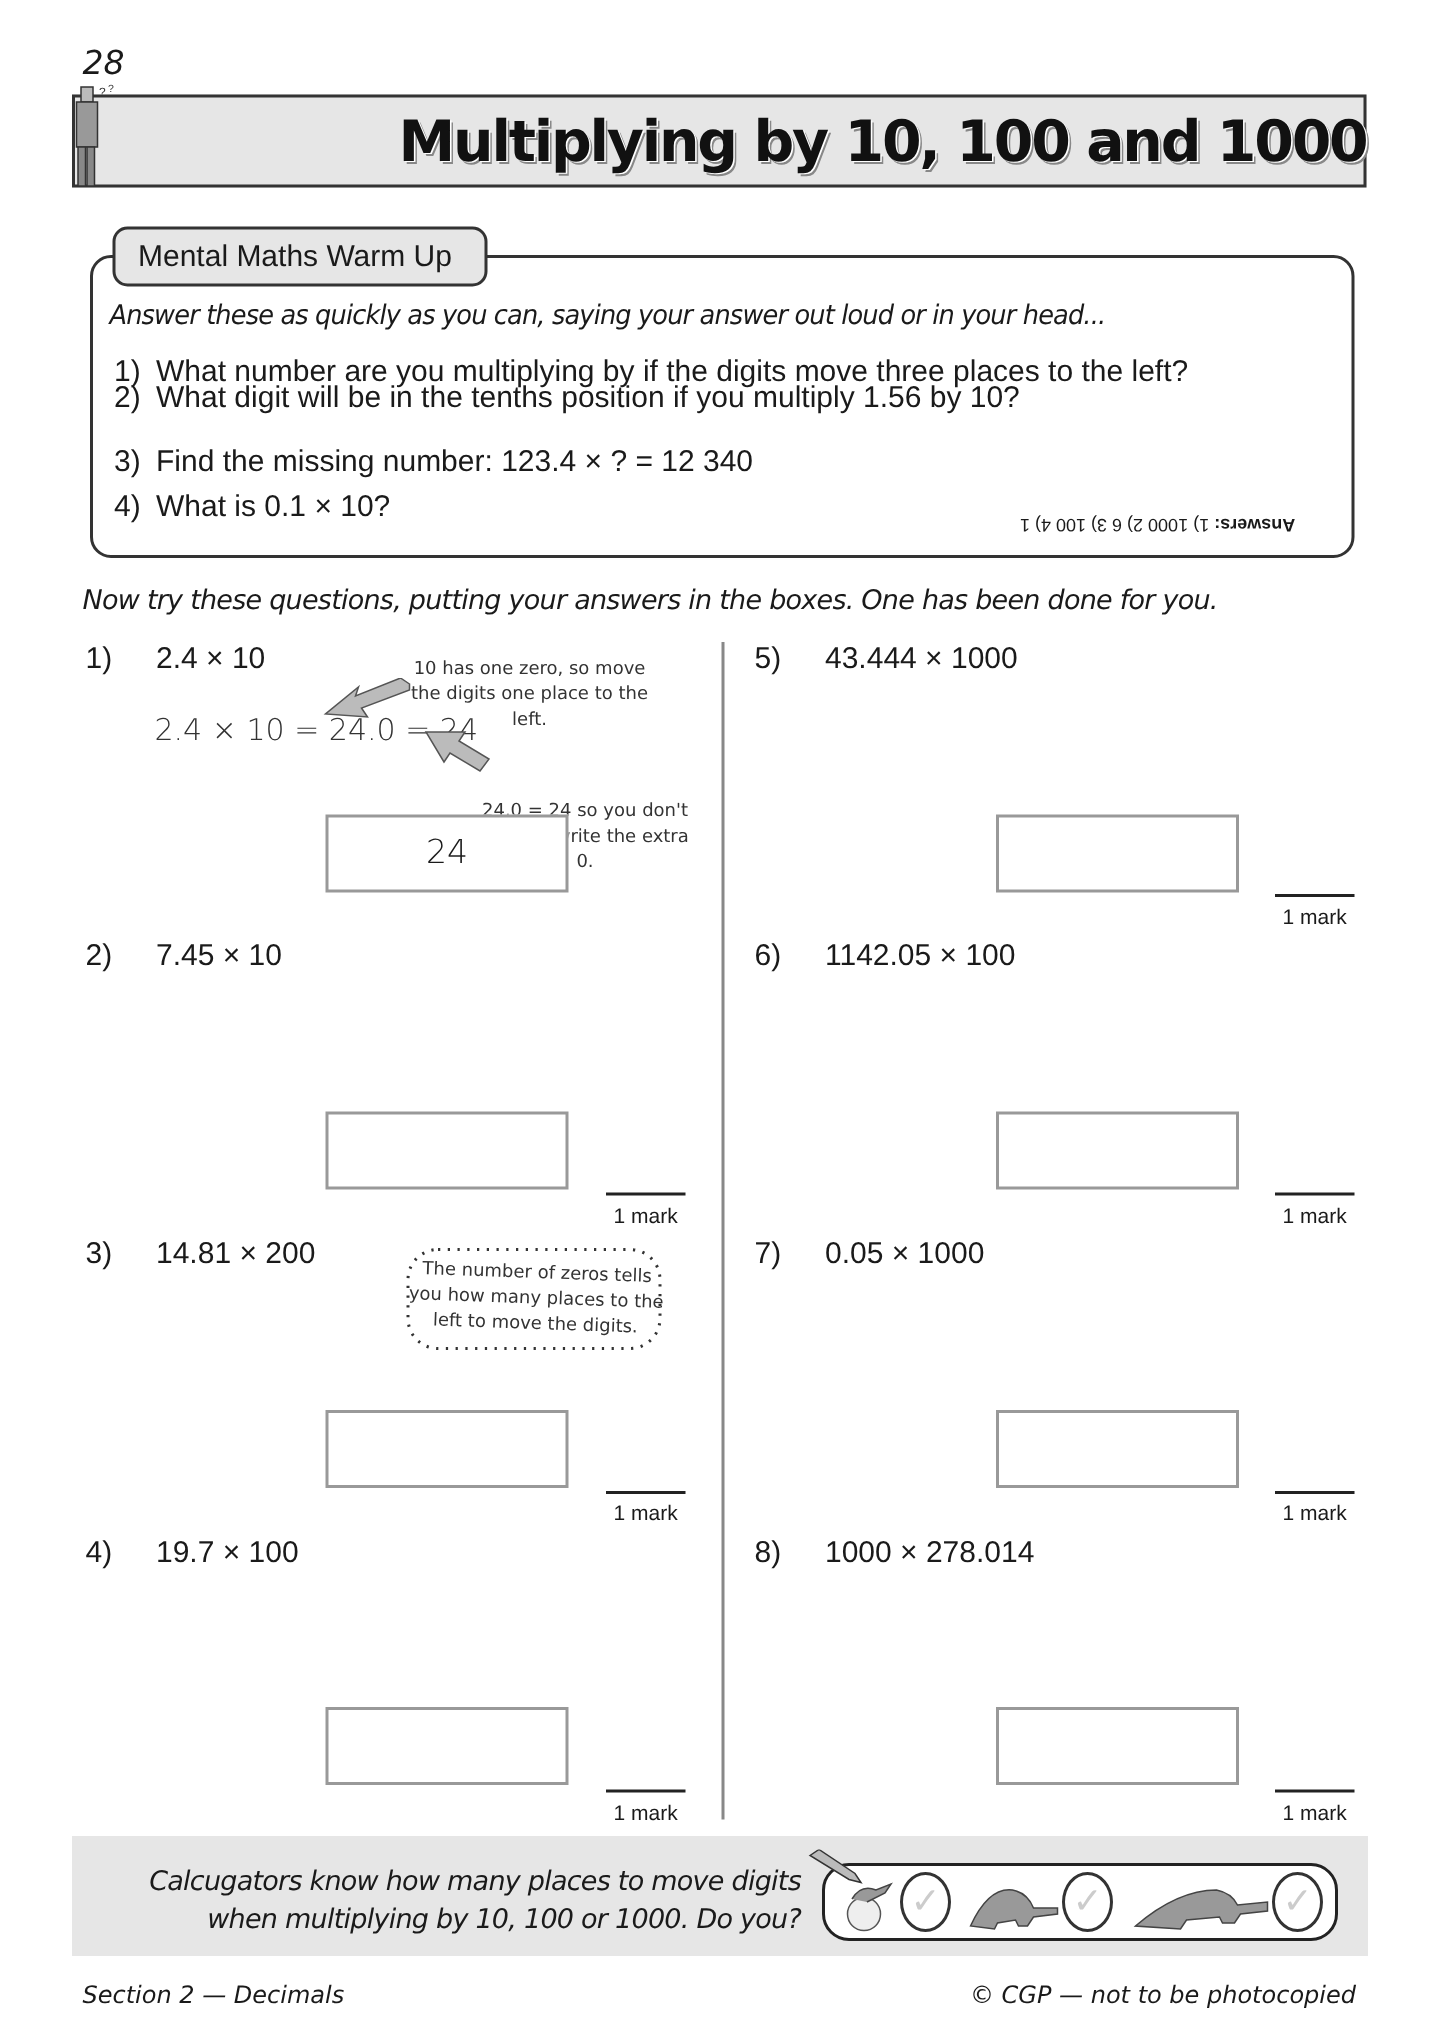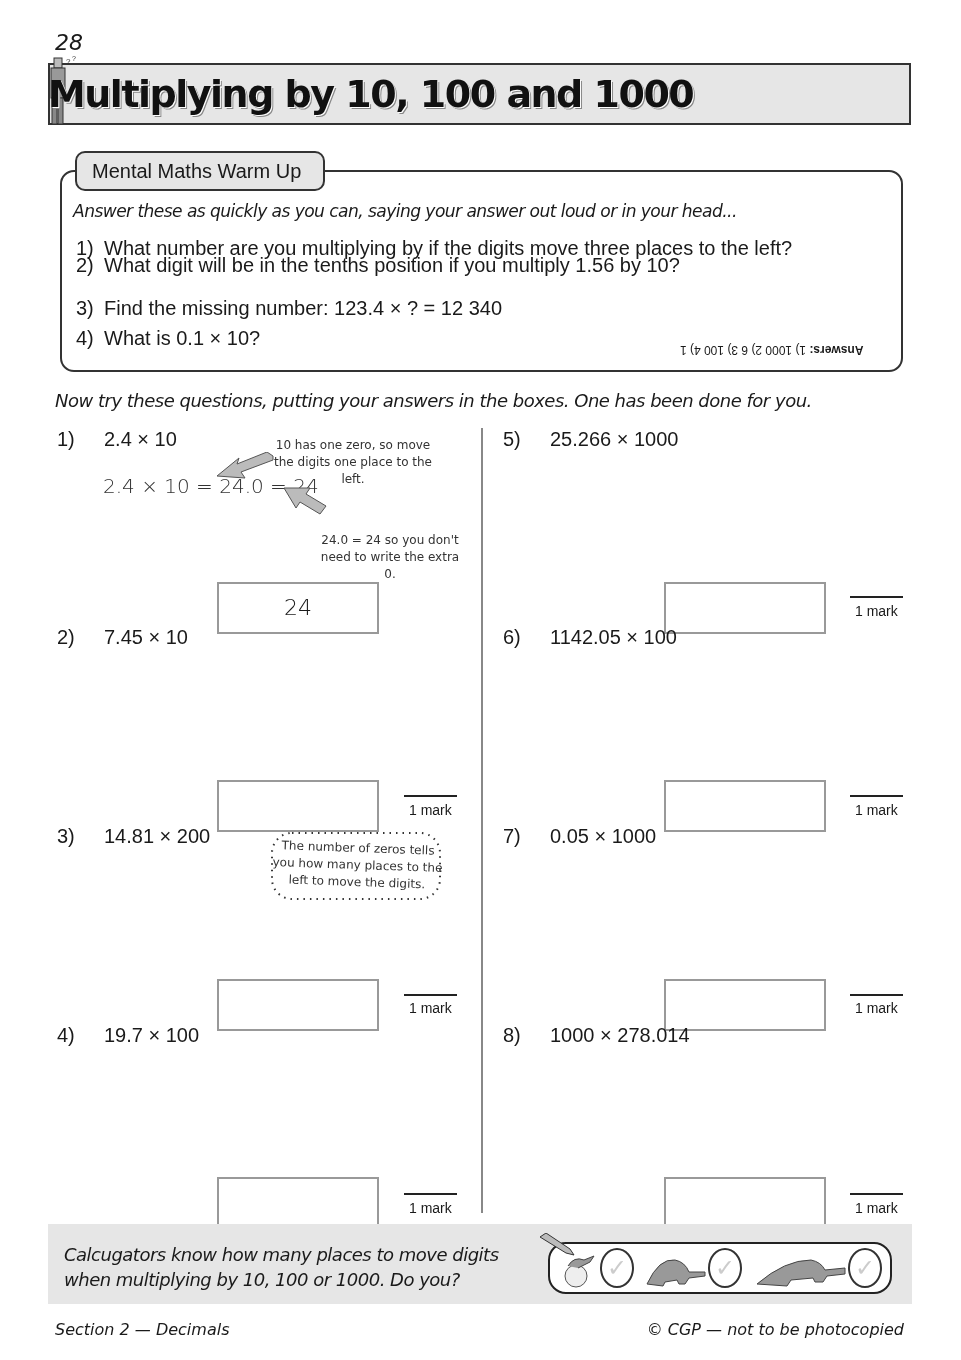--- a/index.html
+++ b/index.html
@@ -1,54 +1,54 @@
 <!DOCTYPE html>
 <html><head>
 <meta charset="utf-8">
 <style>
   html, body { margin:0; padding:0; background:#fff; }
   body { width:961px; height:1360px; position:relative; overflow:hidden;
          font-family:"Liberation Sans", sans-serif; color:#1a1a1a; }
   .abs { position:absolute; }
   .page-num { left:55px; top:30px; font-size:22px; font-style:italic; font-family:"DejaVu Sans", sans-serif; }
   .title-bar { left:48px; top:63px; width:863px; height:62px; background:#e6e6e6; border:2px solid #333; box-sizing:border-box; }
-  .title { left:48px; top:63px; width:863px; height:62px; text-align:left; line-height:62px;
+  .title { left:48px; top:63px; width:863px; height:62px; text-align:right; line-height:62px;
            font-family:"DejaVu Sans", sans-serif; font-weight:bold; font-size:38px; letter-spacing:-1.5px; color:#111;
            text-shadow: 1px 1px 0 #fff, 2px 2px 0 #888; }
   .mascot { left:46px; top:54px; width:34px; height:74px; }
 
   .warmup-box { left:60px; top:170px; width:843px; height:202px; border:2px solid #333; border-radius:14px; box-sizing:border-box; }
   .warmup-tab { left:75px; top:151px; width:250px; height:40px; background:#e6e6e6; border:2px solid #333; border-radius:10px;
                 box-sizing:border-box; font-size:20px; line-height:36px; padding-left:15px; }
   .warmup-intro { left:73px; top:200px; font-size:18px; font-style:italic; font-family:"DejaVu Sans", sans-serif; letter-spacing:-0.6px; transform:scaleX(0.95); transform-origin:left; }
   .wq { left:76px; font-size:20px; }
   .wq .n { display:inline-block; width:28px; }
   .answers { left:680px; top:343px; font-size:12px; transform:rotate(180deg); white-space:nowrap; }
   .answers b { font-weight:bold; }
 
   .instructions { left:55px; top:390px; font-size:18px; font-style:italic; font-family:"DejaVu Sans", sans-serif; letter-spacing:-0.5px; }
 
   .divider { left:481px; top:428px; width:2px; height:785px; background:#888; }
 
   .q { font-size:20px; }
   .q .n { display:inline-block; width:47px; }
   .ans-box { width:162px; height:52px; border:2px solid #999; box-sizing:border-box; background:#fff;
-             font-size:22px; text-align:center; line-height:48px; font-family:"DejaVu Sans", sans-serif; font-weight:300;margin-top:39px; }
+             font-size:22px; text-align:center; line-height:48px; font-family:"DejaVu Sans", sans-serif; font-weight:300; }
   .mark-line { width:53px; height:2px; background:#222; }
   .mark-label { font-size:14px; }
 
   .hand { font-family:"DejaVu Sans", sans-serif; color:#333; }
   .note1 { left:268px; top:437px; font-size:12px; text-align:center; line-height:17px; width:170px; }
   .note2 { left:315px; top:522px; font-size:12px; text-align:center; line-height:17px; width:150px;margin-top:10px; }
   .worked { left:103px; top:474px; font-size:20px; font-weight:300; }
   .tip { left:266px; top:827px; width:180px; height:78px; }
   .tip-text { left:270px; top:840px; width:175px; font-size:12px; text-align:center; line-height:17px; transform:rotate(2deg); }
 
   .footer-band { left:48px; top:1224px; width:864px; height:80px; background:#e6e6e6; }
-  .footer-text { left:64px; top:1242px; font-size:18px; font-style:italic; font-family:"DejaVu Sans", sans-serif; line-height:25px; letter-spacing:-0.5px; }
+  .footer-text { left:64px; top:1242px; font-size:18px; font-style:italic; font-family:"DejaVu Sans", sans-serif; line-height:25px; letter-spacing:-0.5px;text-align:right; }
   .tracker { left:548px; top:1242px; width:344px; height:52px; border:2px solid #222; border-radius:18px; box-sizing:border-box; background:#fff; }
   .tick-circle { width:34px; height:40px; border:2px solid #333; border-radius:50%; box-sizing:border-box; background:#fff;
                  color:#ccc; font-size:24px; text-align:center; line-height:36px; }
   .bottom-left { left:55px; top:1320px; font-size:16px; font-style:italic; font-family:"DejaVu Sans", sans-serif; }
   .bottom-right { left:640px; top:1320px; width:264px; text-align:right; font-size:16px; font-style:italic; font-family:"DejaVu Sans", sans-serif; }
 </style>
 </head>
 <body>
 
 <div class="abs page-num">28</div>
@@ -100,21 +100,21 @@
 <div class="abs hand tip-text">The number of zeros tells you how many places to the left to move the digits.</div>
 <div class="abs ans-box" style="left:217px;top:940px"></div>
 <div class="abs mark-line" style="left:404px;top:994px"></div>
 <div class="abs mark-label" style="left:409px;top:1000px">1 mark</div>
 
 <div class="abs q" style="left:57px;top:1024px"><span class="n">4)</span><span>19.7 × 100</span></div>
 <div class="abs ans-box" style="left:217px;top:1138px"></div>
 <div class="abs mark-line" style="left:404px;top:1193px"></div>
 <div class="abs mark-label" style="left:409px;top:1200px">1 mark</div>
 
-<div class="abs q" style="left:503px;top:428px"><span class="n">5)</span><span>25.266 × 1000</span></div>
+<div class="abs q" style="left:503px;top:428px"><span class="n">5)</span><span>43.444 × 1000</span></div>
 <div class="abs ans-box" style="left:664px;top:543px"></div>
 <div class="abs mark-line" style="left:850px;top:596px"></div>
 <div class="abs mark-label" style="left:855px;top:603px">1 mark</div>
 
 <div class="abs q" style="left:503px;top:626px"><span class="n">6)</span><span>1142.05 × 100</span></div>
 <div class="abs ans-box" style="left:664px;top:741px"></div>
 <div class="abs mark-line" style="left:850px;top:795px"></div>
 <div class="abs mark-label" style="left:855px;top:802px">1 mark</div>
 
 <div class="abs q" style="left:503px;top:825px"><span class="n">7)</span><span>0.05 × 1000</span></div>

